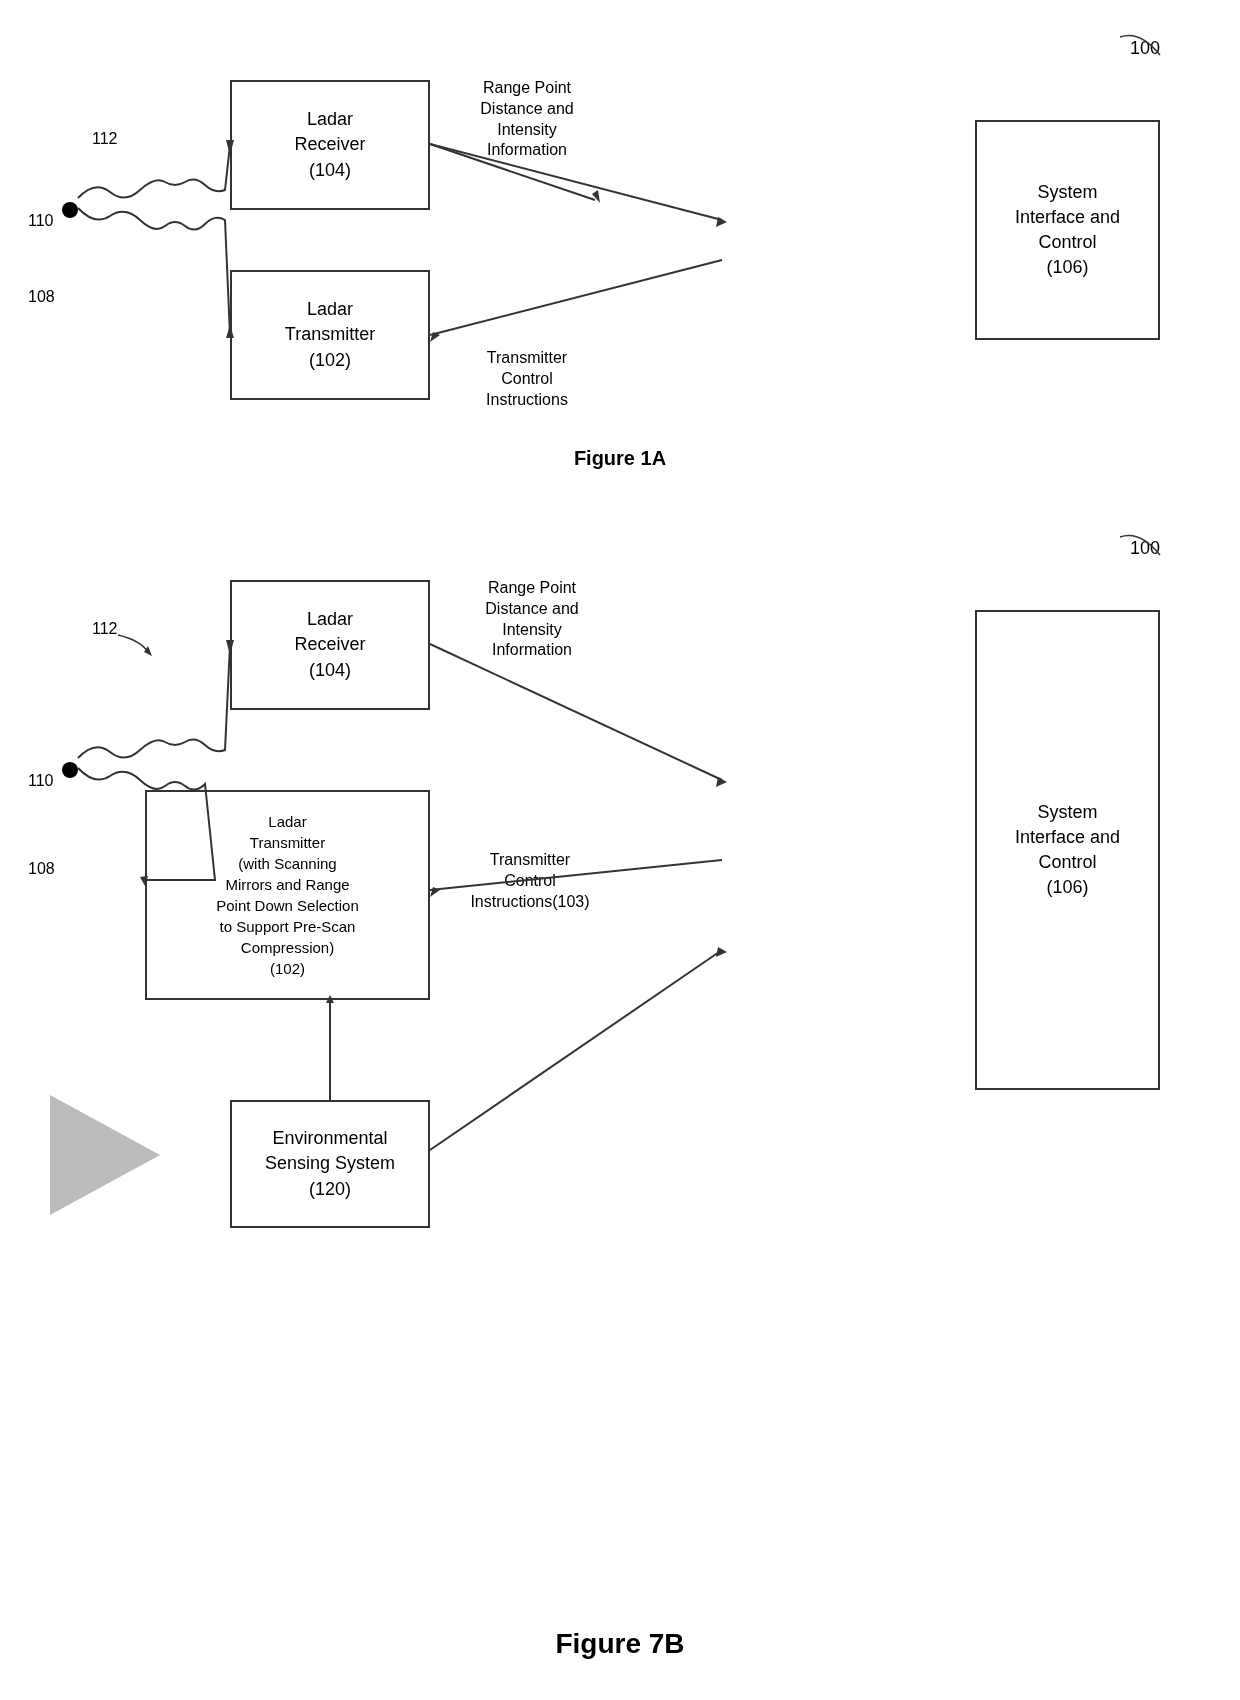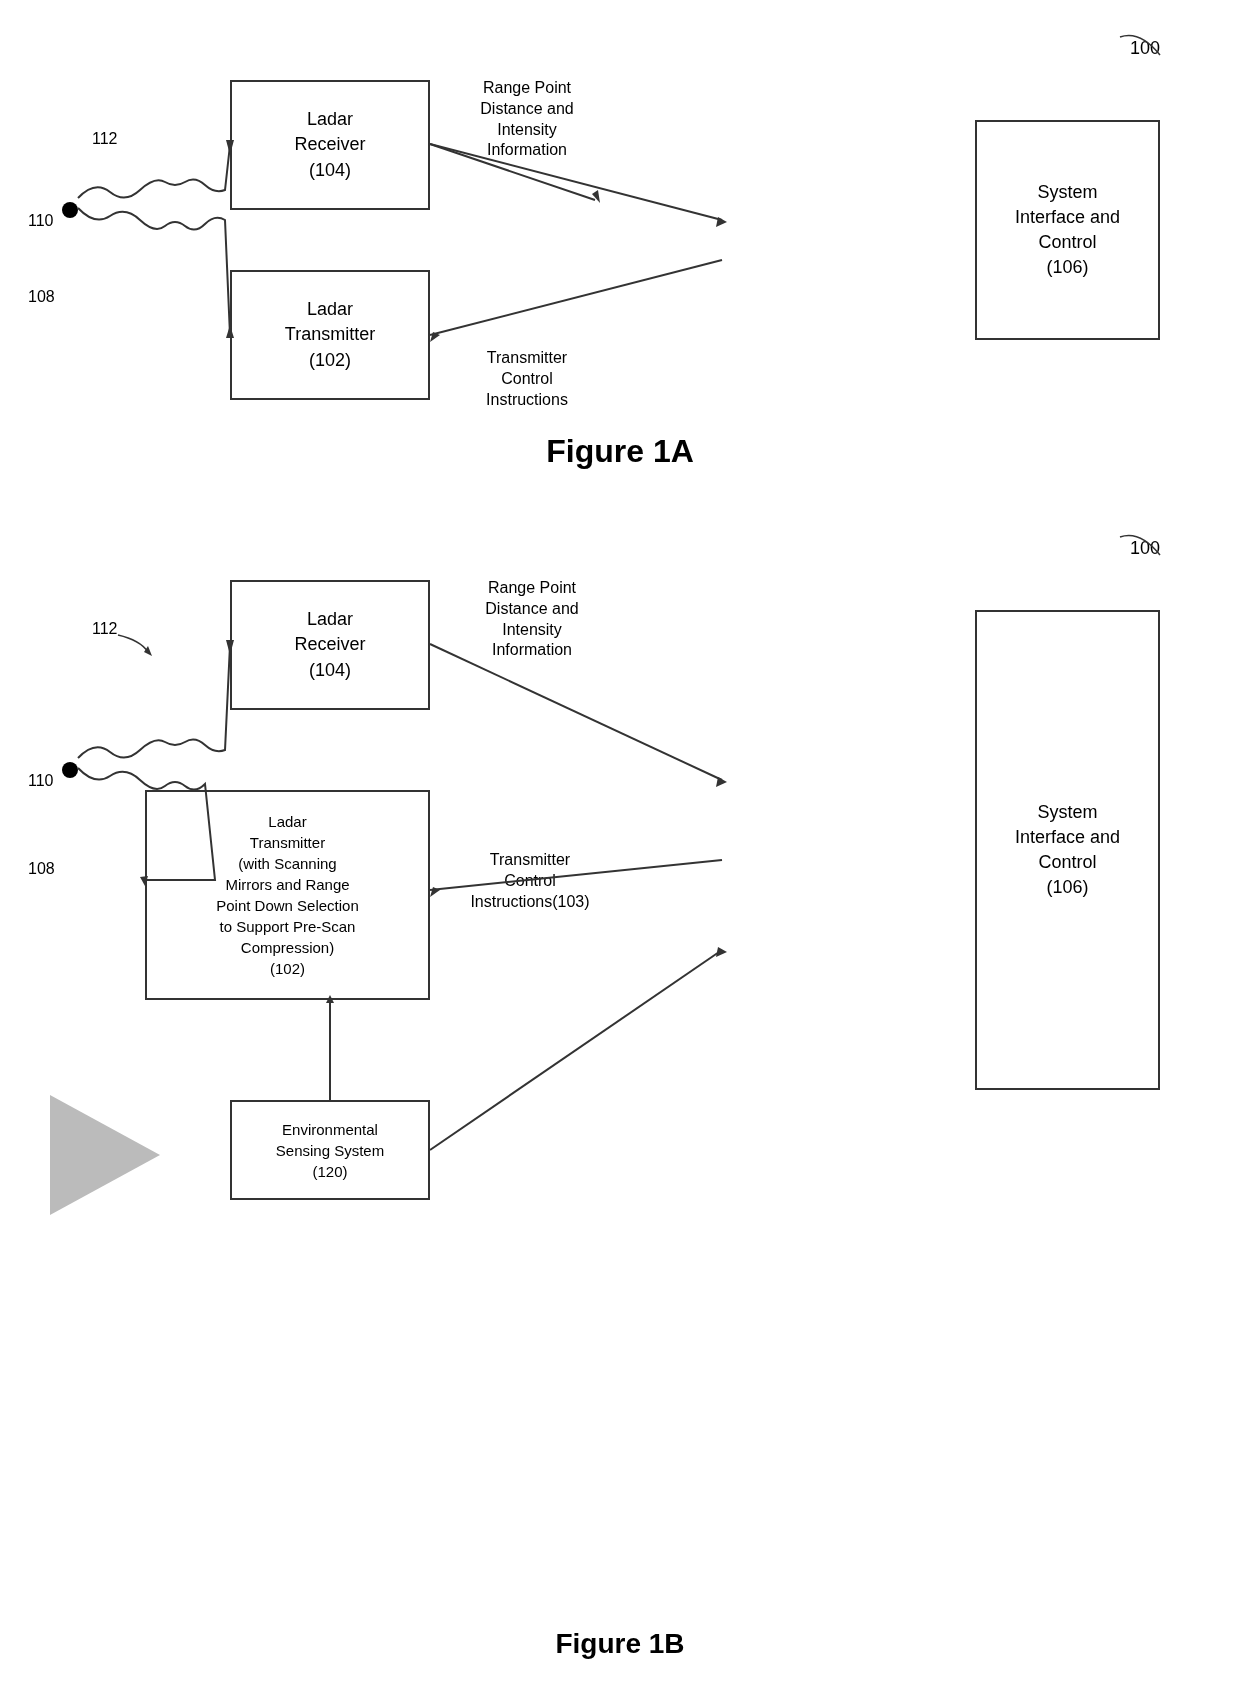--- a/index.html
+++ b/index.html
@@ -27,21 +27,21 @@
       left: 0;
       width: 1240px;
       height: 460px;
     }
 
     .fig1a-label {
       position: absolute;
       bottom: 10px;
       left: 50%;
       transform: translateX(-50%);
-      font-size: 32px;
+      font-size: 20px;
       font-weight: bold;
     }
 
     
     .ref-100-1a {
       position: absolute;
       top: 18px;
       right: 80px;
       font-size: 18px;
     }
@@ -200,27 +200,27 @@
       font-size: 16px;
       line-height: 1.4;
     }
 
     
     .box-env-1b {
       position: absolute;
       top: 580px;
       left: 230px;
       width: 200px;
-      height: 100px;
-      border: 2px solid #333;
-      display: flex;
-      align-items: center;
-      justify-content: center;
-      text-align: center;
-      font-size: 15px;
+      height: 128px;
+      border: 2px solid #333;
+      display: flex;
+      align-items: center;
+      justify-content: center;
+      text-align: center;
+      font-size: 18px;
       line-height: 1.4;
     }
 
     
     .box-system-1b {
       position: absolute;
       top: 90px;
       right: 80px;
       width: 185px;
       height: 480px;
@@ -408,21 +408,21 @@
     </div>
 
     <div class="arrow-label-transmit-1b">
       <span style="white-space:pre-line;">Transmitter
 Control
 Instructions(103)</span>
     </div>
 
     <div class="triangle"></div>
 
-    <div class="fig1b-label">Figure 1B</div>
+    <div class="fig1b-label">Figure 7B</div>
 
     <svg class="arrows">
 
       <path d="M 78 238 Q 95 220 110 232 Q 125 244 140 230 Q 155 216 165 222 Q 175 228 185 222 Q 195 216 205 225 Q 215 234 225 230 L 230 125" stroke="#333" stroke-width="2" fill="none"></path>
       <polygon points="226,120 230,135 234,120" fill="#333"></polygon>
 
       <path d="M 78 248 Q 95 266 110 256 Q 125 246 140 260 Q 155 274 165 266 Q 175 258 185 266 Q 195 274 205 264 L 215 360 L 145 360" stroke="#333" stroke-width="2" fill="none"></path>
       <polygon points="148,356 145,366 140,357" fill="#333"></polygon>
 
       <line x1="430" y1="124" x2="722" y2="260" stroke="#333" stroke-width="2"></line>

